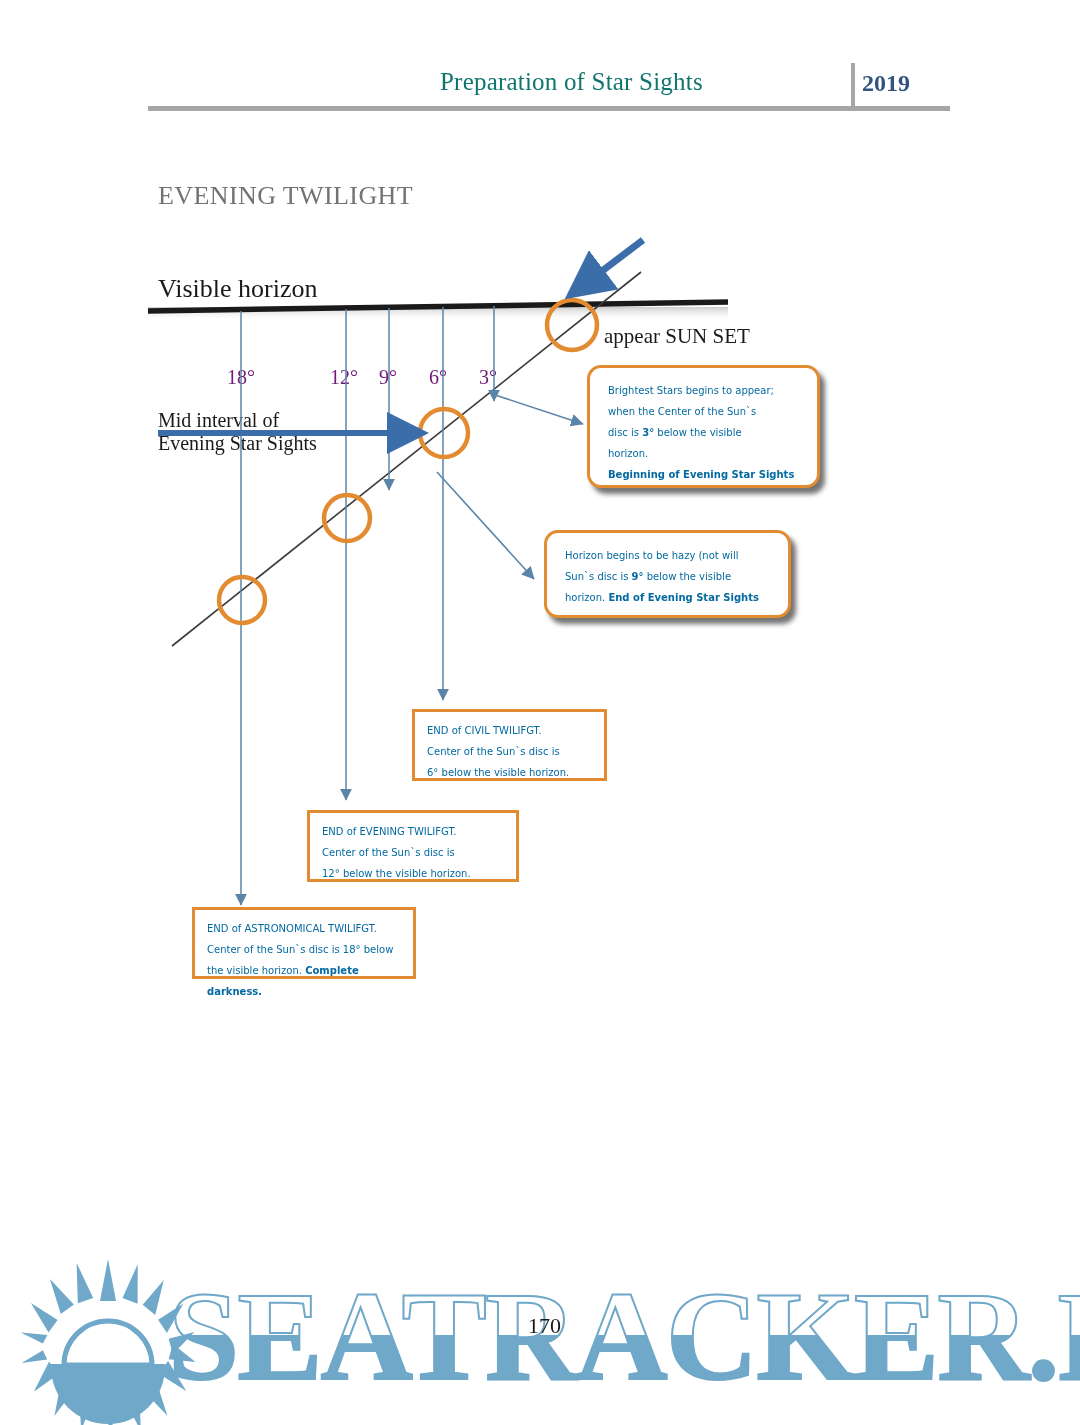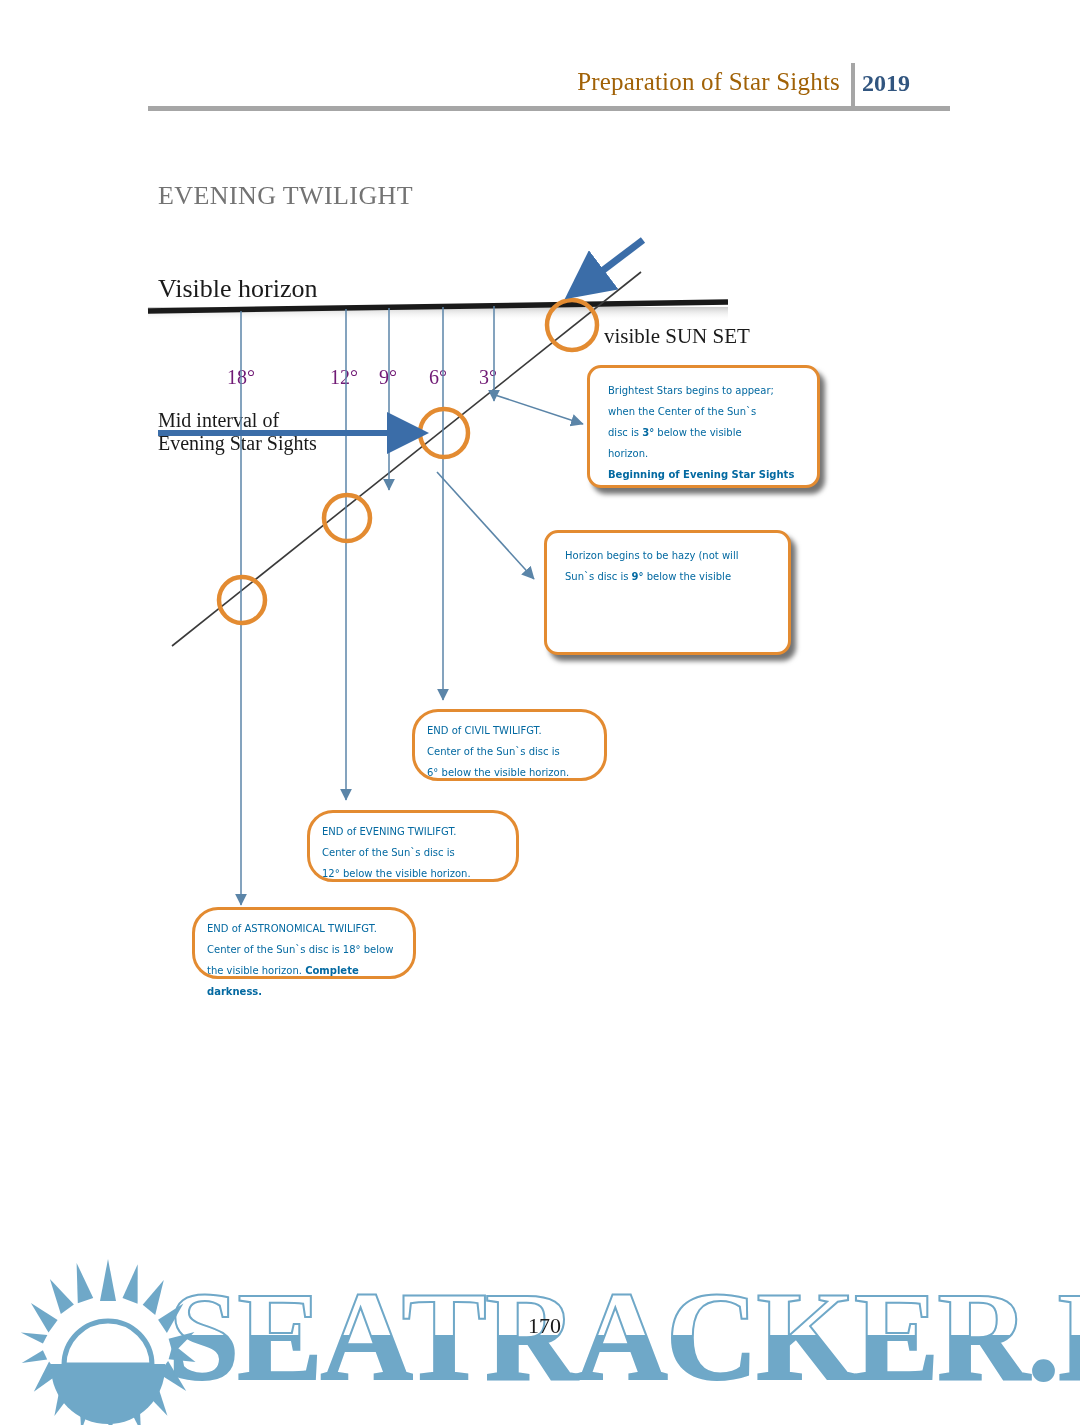--- a/index.html
+++ b/index.html
@@ -15,24 +15,23 @@
     overflow: hidden;
     font-family: "Liberation Serif", "DejaVu Serif", serif;
   }
 
   
   #header-title {
     position: absolute;
     left: 440px;
     top: 68px;
     width: 400px;
-    text-align: right;
     font-family: "Liberation Serif", "DejaVu Serif", serif;
     font-size: 25px;
-    color: #a16207;
+    color: #0f766e;
     letter-spacing: 0.2px;
   }
   #header-year {
     position: absolute;
     left: 862px;
     top: 70px;
     font-family: "Liberation Serif", "DejaVu Serif", serif;
     font-size: 24px;
     font-weight: bold;
     color: #31557f;
@@ -118,21 +117,20 @@
   }
   .callout.rounded {
     border-width: 3px;
     border-radius: 14px;
     box-shadow: 5px 6px 5px rgba(0,0,0,0.55);
     padding: 12px 16px 12px 18px;
   }
   .callout.sharp {
     border-width: 3px;
     padding: 8px 10px 8px 12px;
-    border-radius: 26px;
   }
   .callout .b { font-weight: bold; }
 
   
   #page-number {
     position: absolute;
     left: 528px;
     top: 1313px;
     font-size: 22px;
     color: #1a1a1a;
@@ -182,21 +180,21 @@
 
 <div id="page">
 
   <div id="header-title">Preparation of Star Sights</div>
   <div id="header-sep"></div>
   <div id="header-year">2019</div>
   <div id="header-rule"></div>
 
   <div id="section-title">EVENING TWILIGHT</div>
   <div id="horizon-label">Visible horizon</div>
-  <div id="sunset-label">visible SUN SET</div>
+  <div id="sunset-label">appear SUN SET</div>
 
   <div id="mid-interval-label">
     <div>Mid interval of</div>
     <div>Evening Star Sights</div>
   </div>
 
   <div class="deg-label" style="left:218px; top:366px;">18°</div>
   <div class="deg-label" style="left:321px; top:366px;">12°</div>
   <div class="deg-label" style="left:365px; top:366px;">9°</div>
   <div class="deg-label" style="left:415px; top:366px;">6°</div>
@@ -246,23 +244,24 @@
   </svg>
 
   <div class="callout rounded" style="left:587px; top:365px; width:233px; height:123px;">
     <div>Brightest Stars begins to appear;</div>
     <div>when the Center of the Sun`s</div>
     <div><span>disc is  </span><span class="b">3°</span><span> below the visible</span></div>
     <div>horizon.</div>
     <div class="b">Beginning of Evening Star Sights</div>
   </div>
 
-  <div class="callout rounded" style="left:544px; top:530px; width:247px; height:125px;">
+  <div class="callout rounded" style="left:544px; top:530px; width:247px; height:88px;">
     <div>Horizon begins to be  hazy  (not will</div>
     <div><span>Sun`s disc is  </span><span class="b">9°</span><span> below the visible</span></div>
+    <div><span>horizon. </span><span class="b">End of Evening Star Sights</span></div>
   </div>
 
   <div class="callout sharp" style="left:412px; top:709px; width:195px; height:72px;">
     <div>END  of CIVIL TWILIFGT.</div>
     <div>Center of the Sun`s disc is</div>
     <div>6° below the visible horizon.</div>
   </div>
 
   <div class="callout sharp" style="left:307px; top:810px; width:212px; height:72px;">
     <div> END  of EVENING TWILIFGT.</div>

